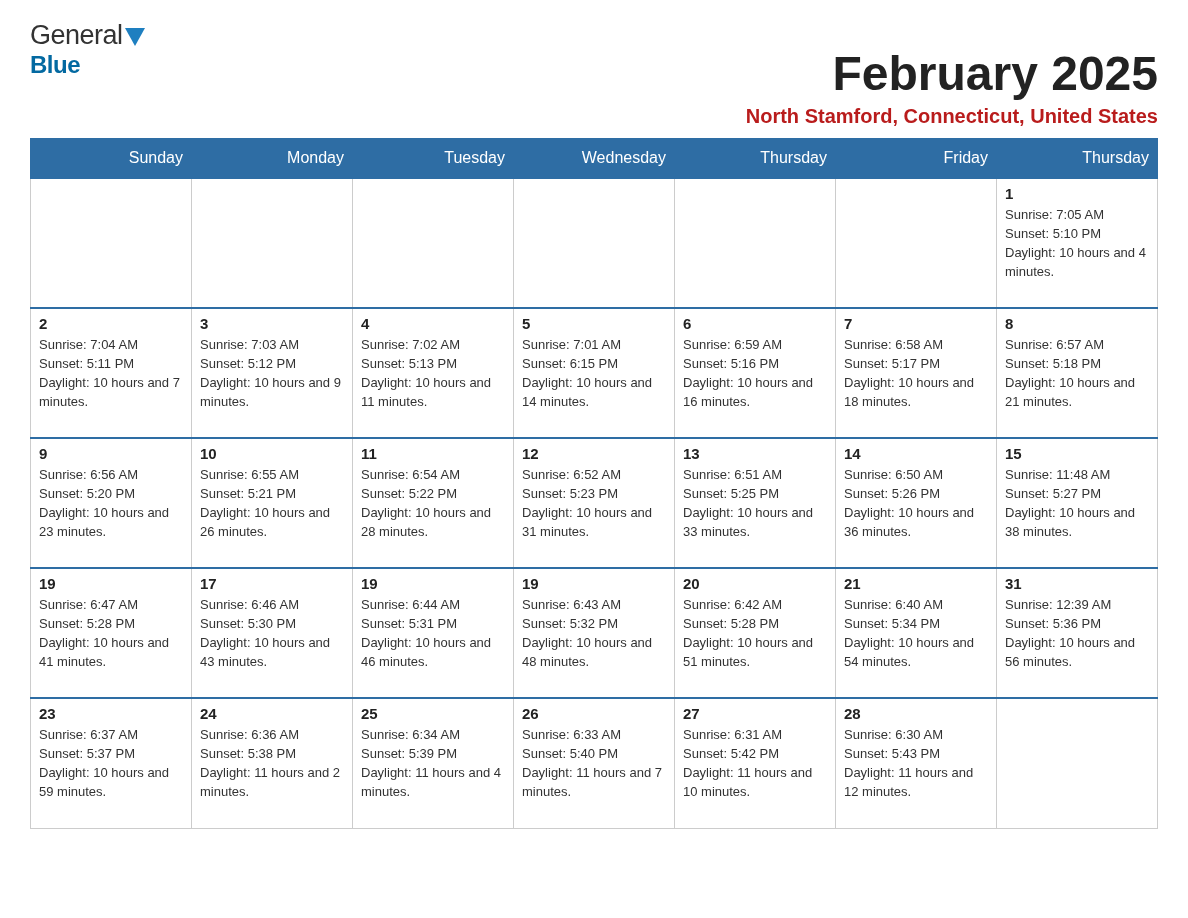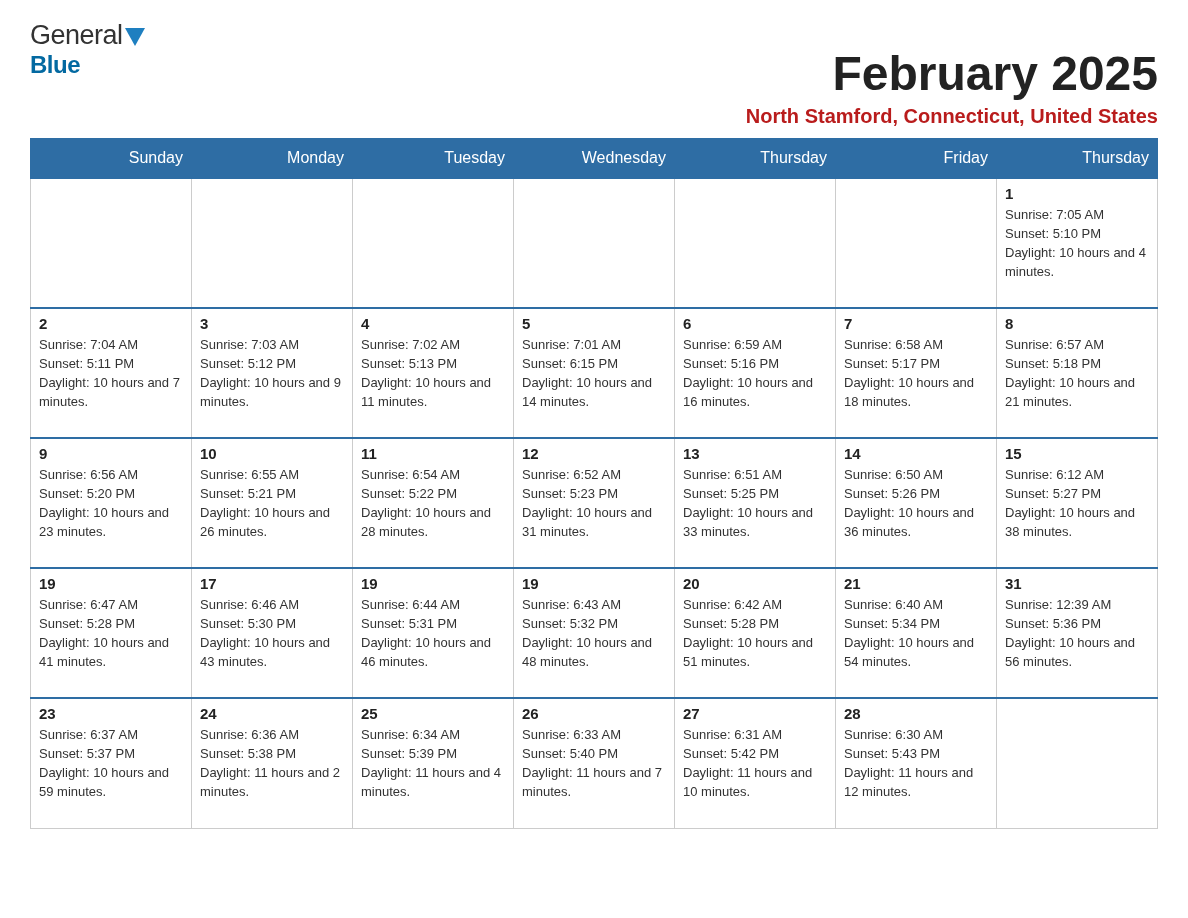--- a/index.html
+++ b/index.html
@@ -219,21 +219,21 @@
 Daylight: 10 hours and 33 minutes.</div>
         </td>
         <td>
           <div class="day-number">14</div>
           <div class="day-info">Sunrise: 6:50 AM
 Sunset: 5:26 PM
 Daylight: 10 hours and 36 minutes.</div>
         </td>
         <td>
           <div class="day-number">15</div>
-          <div class="day-info">Sunrise: 6:12 AM
+          <div class="day-info">Sunrise: 11:48 AM
 Sunset: 5:27 PM
 Daylight: 10 hours and 38 minutes.</div>
         </td>
       </tr>
       <tr>
         <td>
           <div class="day-number">19</div>
           <div class="day-info">Sunrise: 6:47 AM
 Sunset: 5:28 PM
 Daylight: 10 hours and 41 minutes.</div>

